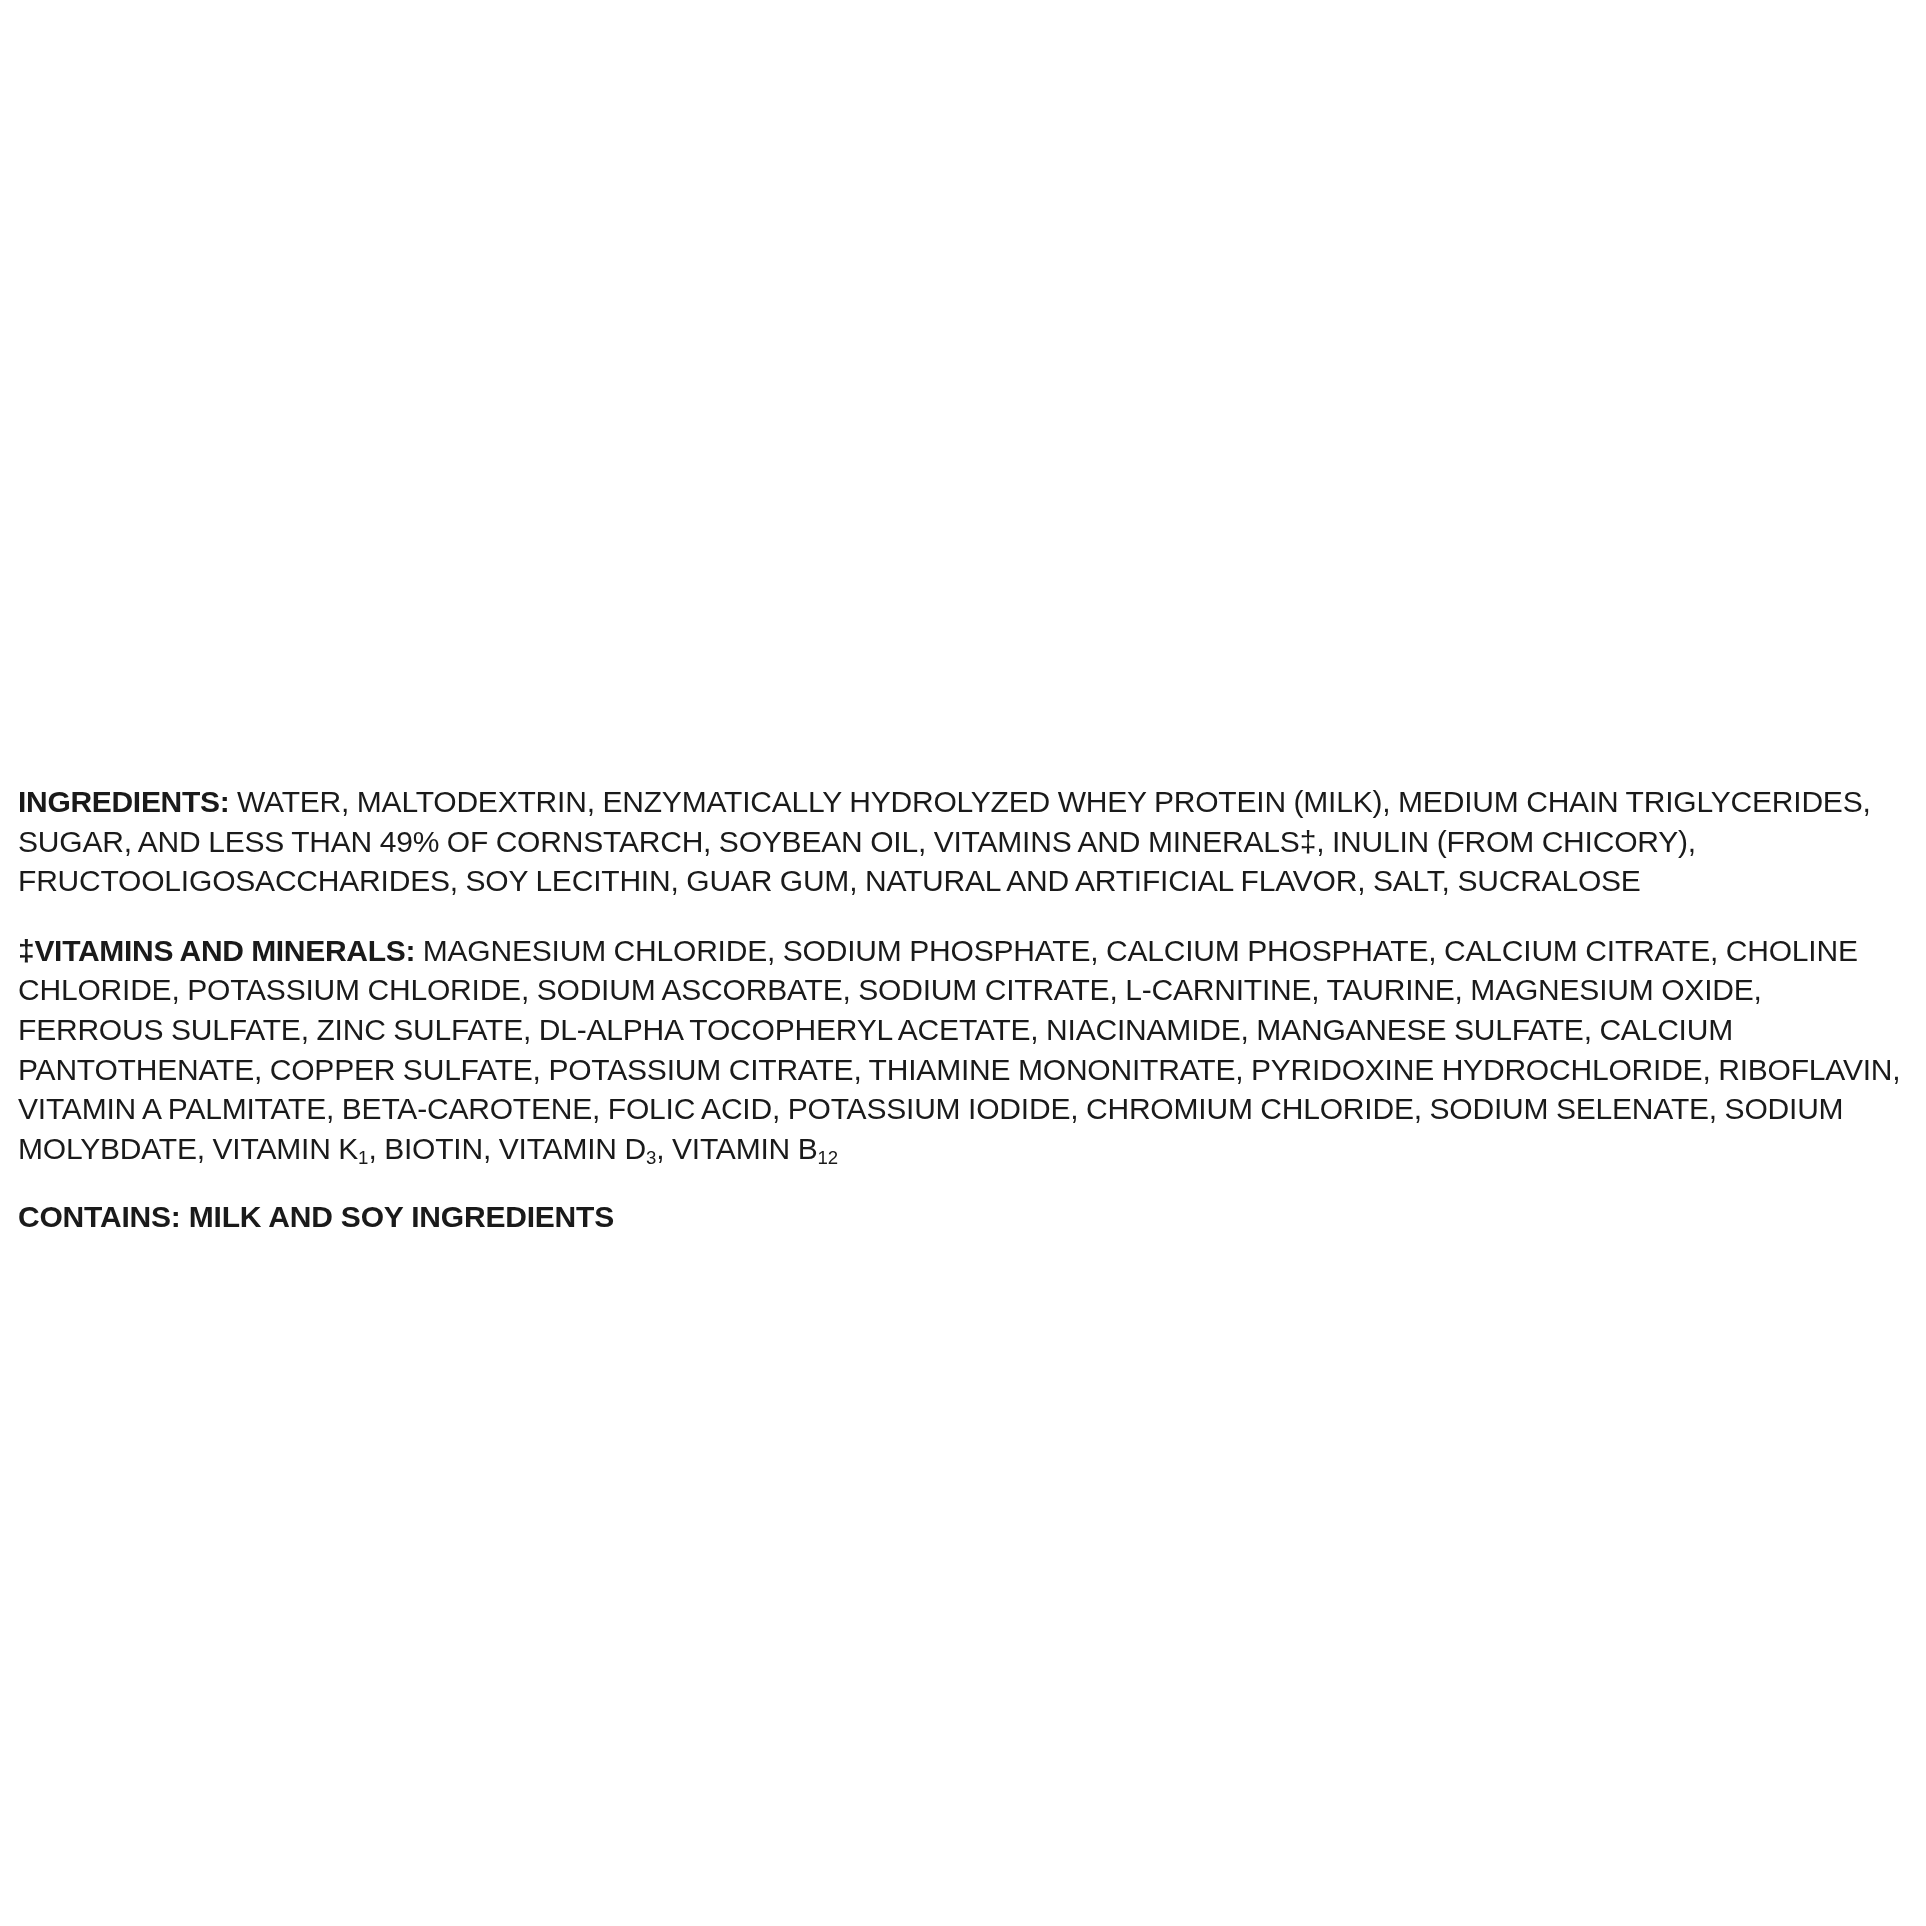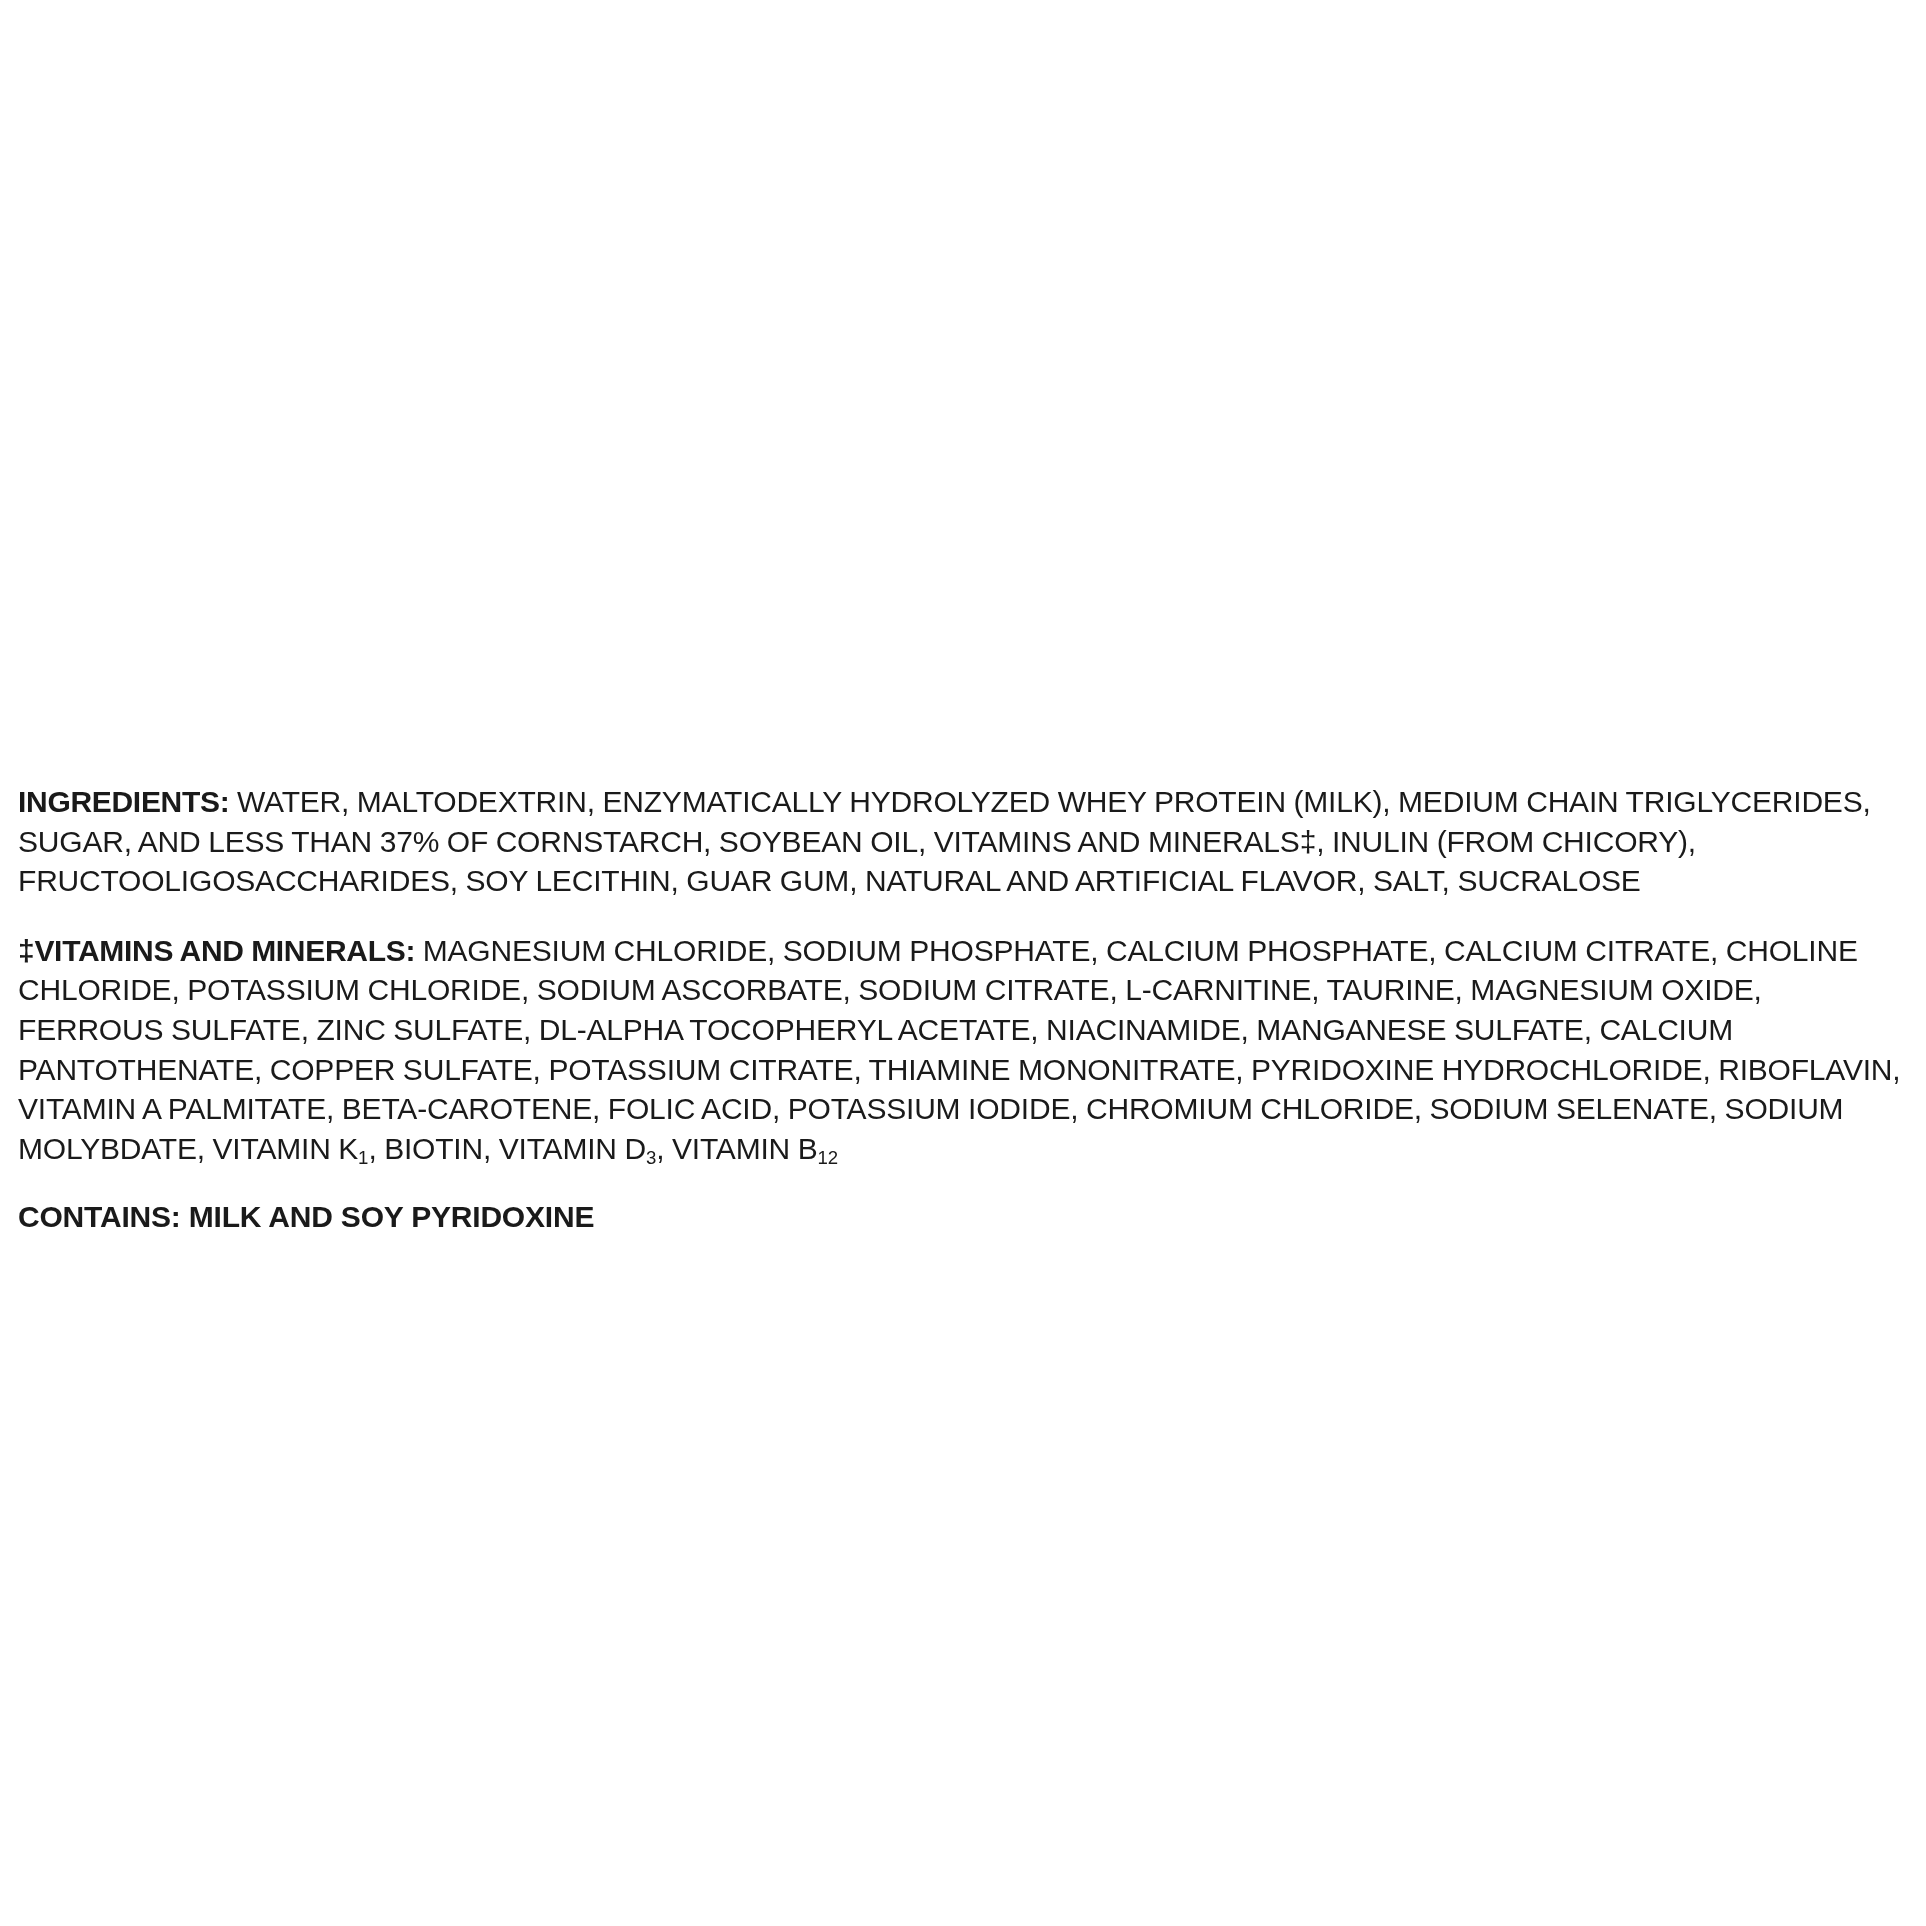--- a/index.html
+++ b/index.html
@@ -50,21 +50,21 @@
     vertical-align: -0.28em;
     letter-spacing: 0;
   }
 </style>
 </head>
 <body>
 
 <div class="page">
   <div class="label-block">
 
-    <p class="para"><span class="lead">INGREDIENTS:</span><span> WATER, MALTODEXTRIN, ENZYMATICALLY HYDROLYZED WHEY PROTEIN (MILK), MEDIUM CHAIN TRIGLYCERIDES, SUGAR, AND LESS THAN 37% OF CORNSTARCH, SOYBEAN OIL, VITAMINS AND MINERALS‡, INULIN (FROM CHICORY), FRUCTOOLIGOSACCHARIDES, SOY LECITHIN, GUAR GUM, NATURAL AND ARTIFICIAL FLAVOR, SALT, SUCRALOSE</span></p>
+    <p class="para"><span class="lead">INGREDIENTS:</span><span> WATER, MALTODEXTRIN, ENZYMATICALLY HYDROLYZED WHEY PROTEIN (MILK), MEDIUM CHAIN TRIGLYCERIDES, SUGAR, AND LESS THAN 49% OF CORNSTARCH, SOYBEAN OIL, VITAMINS AND MINERALS‡, INULIN (FROM CHICORY), FRUCTOOLIGOSACCHARIDES, SOY LECITHIN, GUAR GUM, NATURAL AND ARTIFICIAL FLAVOR, SALT, SUCRALOSE</span></p>
 
     <p class="para"><span class="lead">‡VITAMINS AND MINERALS:</span><span> MAGNESIUM CHLORIDE, SODIUM PHOSPHATE, CALCIUM PHOSPHATE, CALCIUM CITRATE, CHOLINE CHLORIDE, POTASSIUM CHLORIDE, SODIUM ASCORBATE, SODIUM CITRATE, L-CARNITINE, TAURINE, MAGNESIUM OXIDE, FERROUS SULFATE, ZINC SULFATE, DL-ALPHA TOCOPHERYL ACETATE, NIACINAMIDE, MANGANESE SULFATE, CALCIUM PANTOTHENATE, COPPER SULFATE, POTASSIUM CITRATE, THIAMINE MONONITRATE, PYRIDOXINE HYDROCHLORIDE, RIBOFLAVIN, VITAMIN A PALMITATE, BETA-CAROTENE, FOLIC ACID, POTASSIUM IODIDE, CHROMIUM CHLORIDE, SODIUM SELENATE, SODIUM MOLYBDATE, VITAMIN K</span><sub>1</sub><span>, BIOTIN, VITAMIN D</span><sub>3</sub><span>, VITAMIN B</span><sub>12</sub></p>
 
-    <p class="contains">CONTAINS: MILK AND SOY PYRIDOXINE</p>
+    <p class="contains">CONTAINS: MILK AND SOY INGREDIENTS</p>
 
   </div>
 </div>
 
 
 </body></html>

